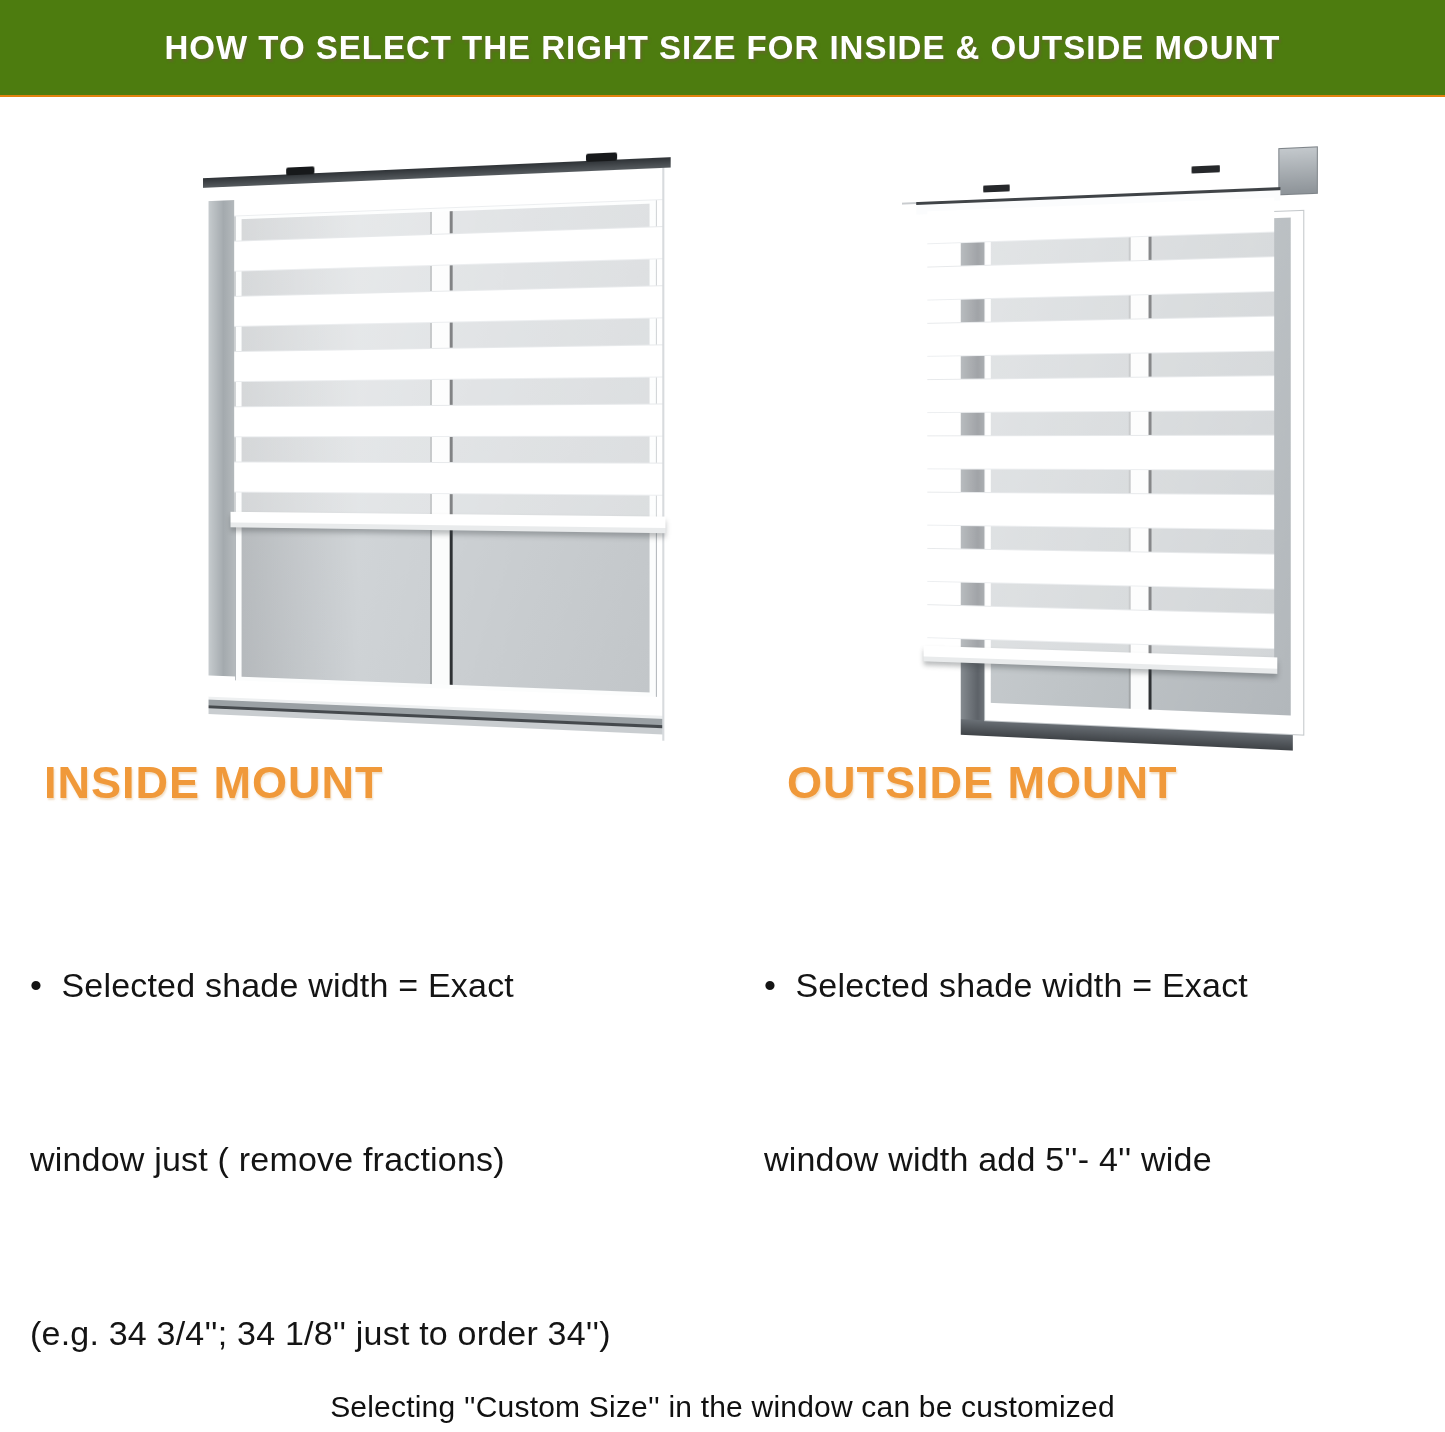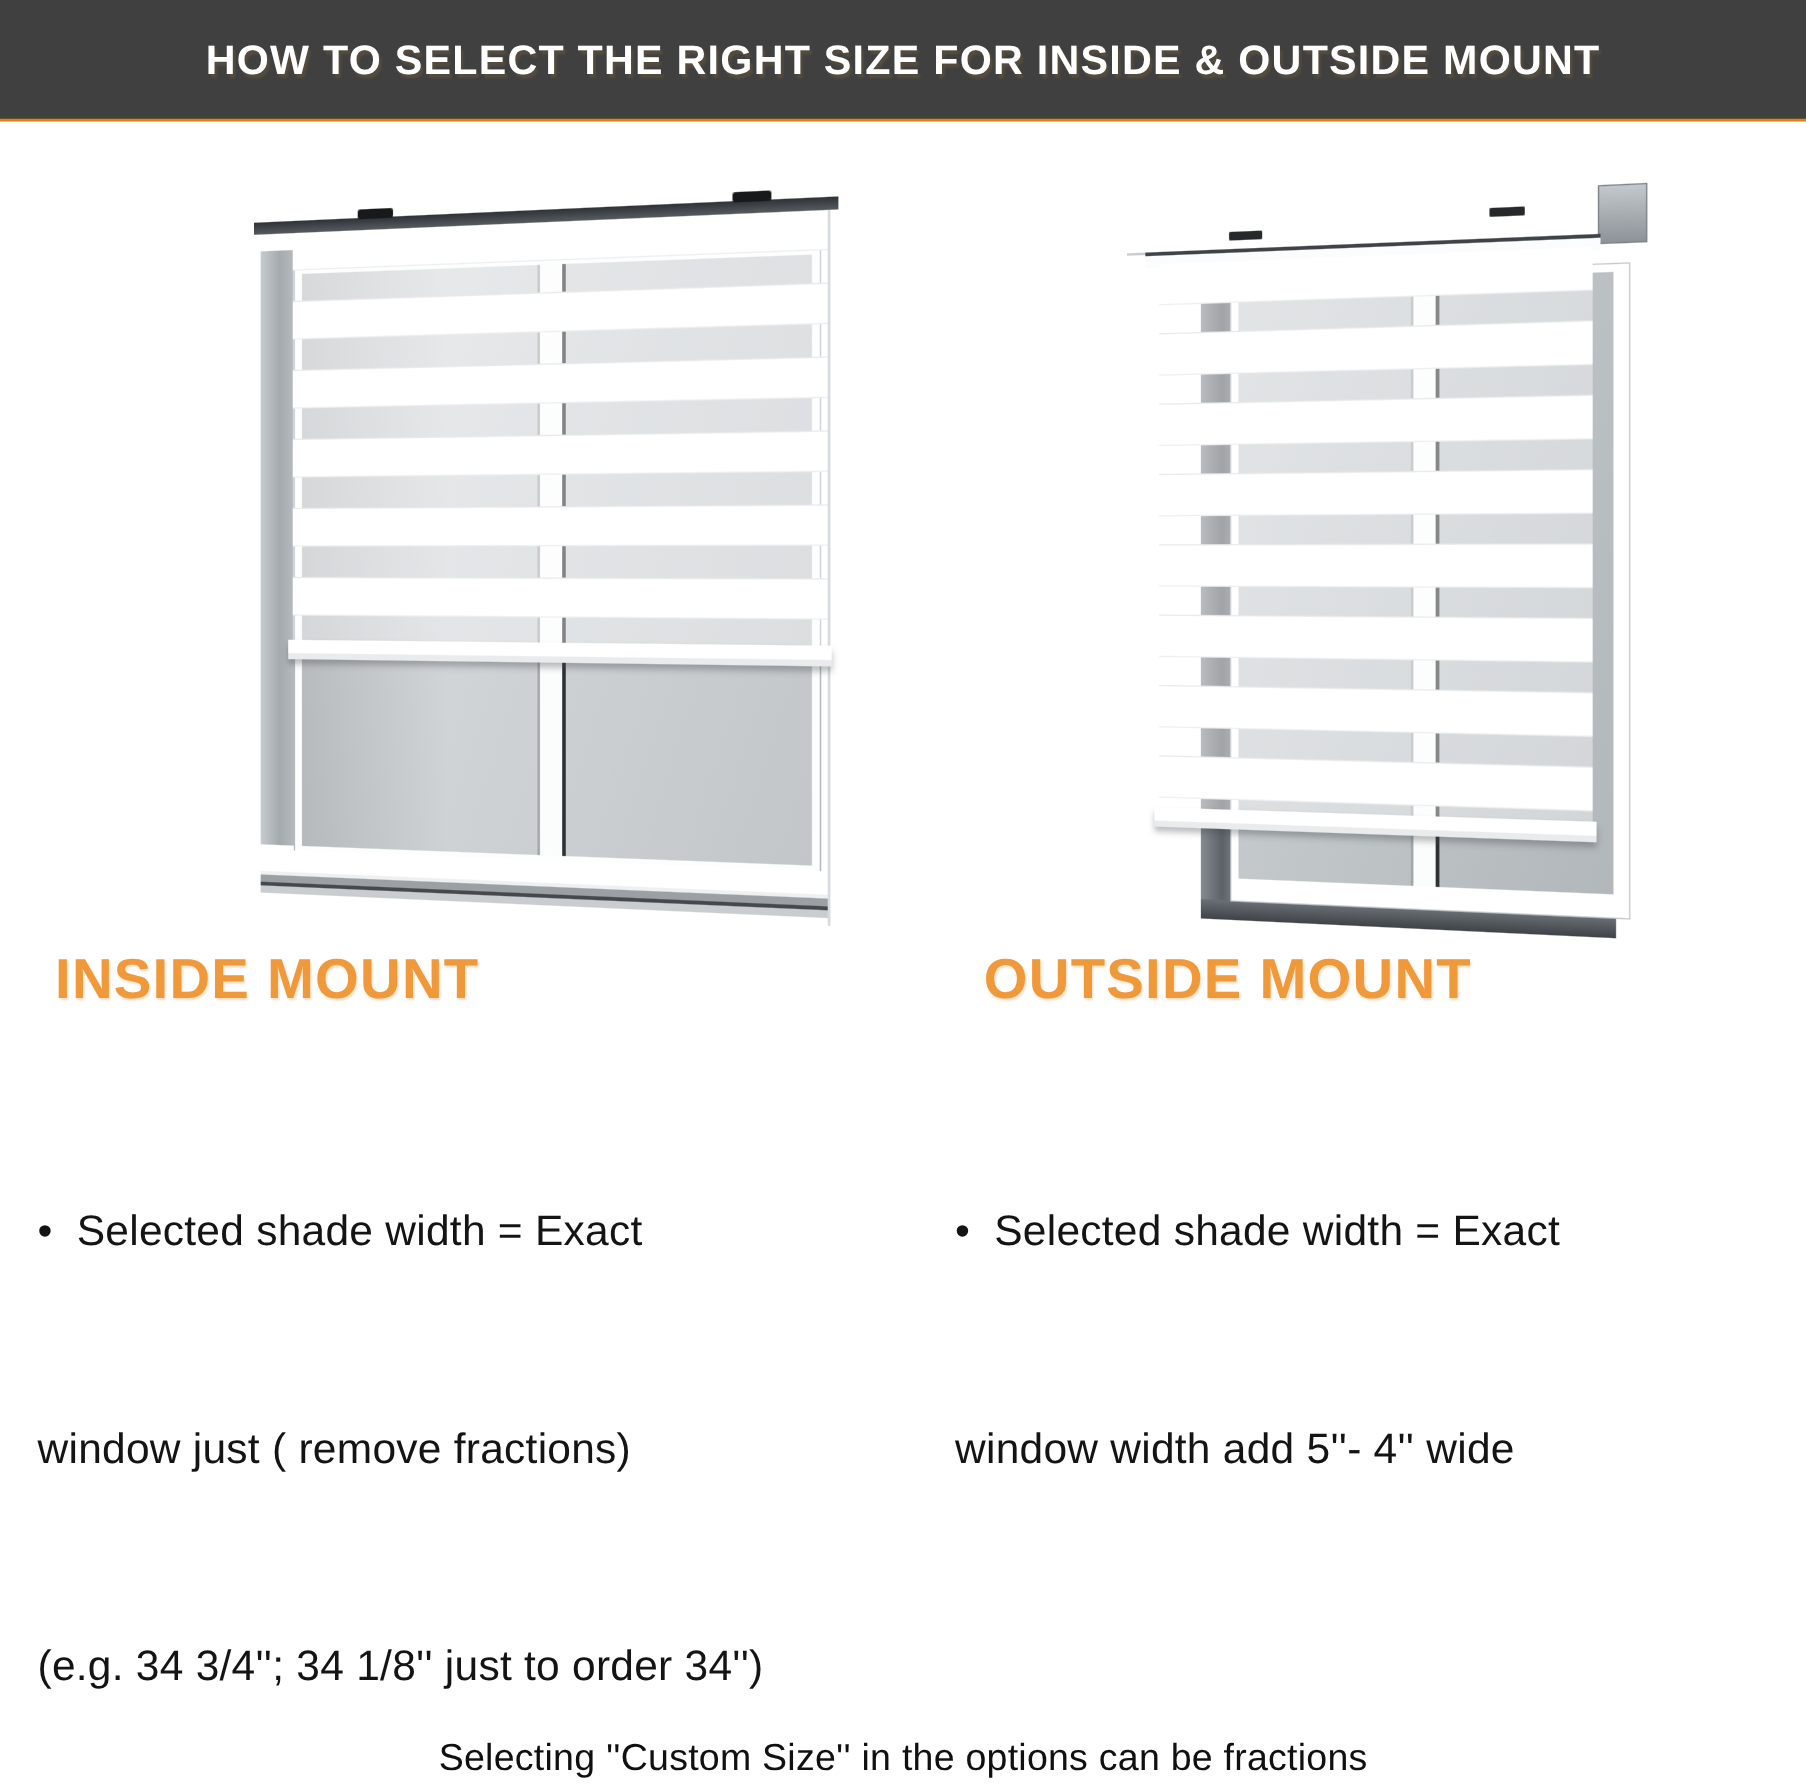--- a/index.html
+++ b/index.html
@@ -4,21 +4,21 @@
 <style>
   html,body { margin:0; padding:0; background:#ffffff; }
   .page {
     position:relative; width:1445px; height:1432px; background:#ffffff;
     overflow:hidden; font-family:"Liberation Sans", sans-serif;
   }
 
   
   .banner {
     position:absolute; top:0; left:0; width:1445px; height:95px;
-    background:#404040; border-bottom:2px solid #e2820f;
+    background:#4d7c0f; border-bottom:2px solid #e2820f;
     display:flex; align-items:center; justify-content:center;
   }
   .banner-title {
     color:#ffffff; font-weight:bold; font-size:33px; letter-spacing:1px;
     white-space:nowrap; text-shadow:2px 3px 2px rgba(110,90,60,0.45);
   }
 
   
   .fig { position:absolute; }
   .fig-inside  { left:150px; top:140px; width:480px; height:580px; }
@@ -163,15 +163,15 @@
   </div>
 
   <div class="bullets bullets-outside">
     <div class="line">•  Selected shade width = Exact</div>
     <div class="line">window width add 5''- 4'' wide</div>
     
     
     
   </div>
 
-  <div class="footer-note">Selecting ''Custom Size'' in the options can be fractions</div>
+  <div class="footer-note">Selecting ''Custom Size'' in the window can be customized</div>
 
 </div>
 
 </body></html>

